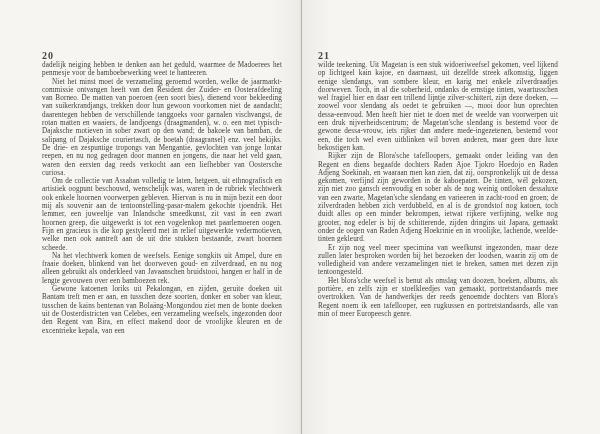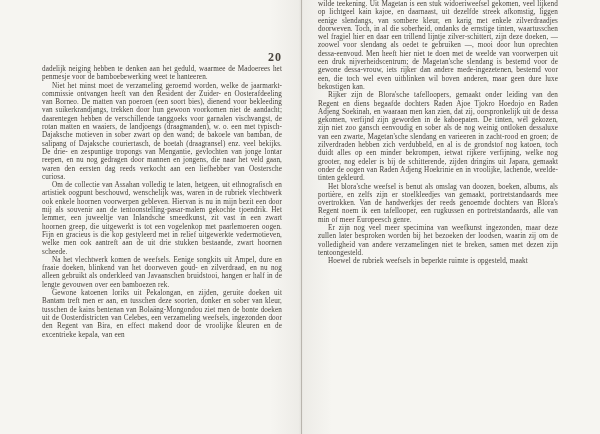--- a/index.html
+++ b/index.html
@@ -42,22 +42,22 @@
   .page {
     position: absolute;
     top: 0;
     width: 240px;
     height: 100%;
   }
   .page-left  { left: 42px; }
   .page-right { left: 318px; }
   .page-number {
     margin-top: 50px;
-    text-align: right;
-    font-size: 12px;
+    text-align: left;
+    font-size: 10px;
     font-weight: bold;
     letter-spacing: 1px;
     color: #4a453e;
   }
   .page-text {
     font-size: 7.2px;
     line-height: 8.3px;
     text-align: justify;
     letter-spacing: 0.1px;
     word-spacing: 0.2px;
@@ -83,22 +83,22 @@
     <div class="page-text">
       <p class="para">dadelijk neiging hebben te denken aan het geduld, waarmee de Madoerees het penmesje voor de bamboebewerking weet te hanteeren.</p>
       <p class="para indent">Niet het minst moet de verzameling geroemd worden, welke de jaarmarkt-commissie ontvangen heeft van den Resident der Zuider- en Oosterafdeeling van Borneo. De matten van poeroen (een soort bies), dienend voor bekleeding van suikerkrandjangs, trekken door hun gewoon voorkomen niet de aandacht; daarentegen hebben de verschillende tanggoeks voor garnalen vischvangst, de rotan matten en waaiers, de landjoengs (draagmanden), w. o. een met typisch-Dajaksche motieven in sober zwart op den wand; de bakoele van bamban, de salipang of Dajaksche couriertasch, de boetah (draagransel) enz. veel bekijks. De drie- en zespuntige tropongs van Mengantie, gevlochten van jonge lontar reepen, en nu nog gedragen door mannen en jongens, die naar het veld gaan, waren den eersten dag reeds verkocht aan een liefhebber van Oostersche curiosa.</p>
       <p class="para indent">Om de collectie van Assahan volledig te laten, hetgeen, uit ethnografisch en artistiek oogpunt beschouwd, wenschelijk was, waren in de rubriek vlechtwerk ook enkele hoornen voorwerpen gebleven. Hiervan is nu in mijn bezit een door mij als souvenir aan de tentoonstelling-pasar-malem gekochte tjoendrik. Het lemmer, een juweeltje van Inlandsche smeedkunst, zit vast in een zwart hoornen greep, die uitgewerkt is tot een vogelenkop met paarlemoeren oogen. Fijn en gracieus is die kop gestyleerd met in relief uitgewerkte vedermotieven, welke men ook aantreft aan de uit drie stukken bestaande, zwart hoornen scheede.</p>
       <p class="para indent">Na het vlechtwerk komen de weefsels. Eenige songkits uit Ampel, dure en fraaie doeken, blinkend van het doorweven goud- en zilverdraad, en nu nog alleen gebruikt als onderkleed van Javaanschen bruidstooi, hangen er half in de lengte gevouwen over een bamboezen rek.</p>
       <p class="para indent">Gewone katoenen loriks uit Pekalongan, en zijden, geruite doeken uit Bantam treft men er aan, en tusschen deze soorten, donker en sober van kleur, tusschen de kains bentenan van Bolaäng-Mongondou ziet men de bonte doeken uit de Oosterdistricten van Celebes, een verzameling weefsels, ingezonden door den Regent van Bira, en effect makend door de vroolijke kleuren en de excentrieke kepala, van een</p>
     </div>
   </div>
 
   <div class="page page-right">
+    <div class="page-number">21</div>
     <div class="page-text">
       <p class="para">wilde teekening. Uit Magetan is een stuk widoeriweefsel gekomen, veel lijkend op lichtgeel kain kajoe, en daarnaast, uit dezelfde streek afkomstig, liggen eenige slendangs, van sombere kleur, en karig met enkele zilverdraadjes doorweven. Toch, in al die soberheid, ondanks de ernstige tinten, waartusschen wel fragiel hier en daar een trillend lijntje zilver-schittert, zijn deze doeken, — zoowel voor slendang als oedet te gebruiken —, mooi door hun oprechten dessa-eenvoud. Men heeft hier niet te doen met de weelde van voorwerpen uit een druk nijverheidscentrum; de Magetan'sche slendang is bestemd voor de gewone dessa-vrouw, iets rijker dan andere mede-ingezetenen, bestemd voor een, die toch wel even uitblinken wil boven anderen, maar geen dure luxe bekostigen kan.</p>
       <p class="para indent">Rijker zijn de Blora'sche tafelloopers, gemaakt onder leiding van den Regent en diens begaafde dochters Raden Ajoe Tjokro Hoedojo en Raden Adjeng Soekinah, en waaraan men kan zien, dat zij, oorspronkelijk uit de dessa gekomen, verfijnd zijn geworden in de kaboepaten. De tinten, wél gekozen, zijn niet zoo gansch eenvoudig en sober als de nog weinig ontloken dessaluxe van een zwarte, Magetan'sche slendang en varieeren in zacht-rood en groen; de zilverdraden hebben zich verdubbeld, en al is de grondstof nog katoen, toch duidt alles op een minder bekrompen, ietwat rijkere verfijning, welke nog grooter, nog edeler is bij de schitterende, zijden dringins uit Japara, gemaakt onder de oogen van Raden Adjeng Hoekrinie en in vroolijke, lachende, weelde-tinten gekleurd.</p>
+      <p class="para indent">Er zijn nog veel meer specimina van weefkunst ingezonden, maar deze zullen later besproken worden bij het bezoeken der loodsen, waarin zij om de volledigheid van andere verzamelingen niet te breken, samen met dezen zijn tentoongesteld.</p>
       <p class="para indent">Het blora'sche weefsel is benut als omslag van doozen, boeken, albums, als portière, en zelfs zijn er stoelkleedjes van gemaakt, portretstandaards mee overtrokken. Van de handwerkjes der reeds genoemde dochters van Blora's Regent noem ik een tafellooper, een rugkussen en portretstandaards, alle van min of meer Europeesch genre.</p>
-      <p class="para indent">Er zijn nog veel meer specimina van weefkunst ingezonden, maar deze zullen later besproken worden bij het bezoeken der loodsen, waarin zij om de volledigheid van andere verzamelingen niet te breken, samen met dezen zijn tentoongesteld.</p>
-      <p class="para indent">Hoewel de rubriek weefsels in beperkte ruimte is opgesteld, maakt</p>
     </div>
   </div>
 
 </div>
 
 </body></html>

